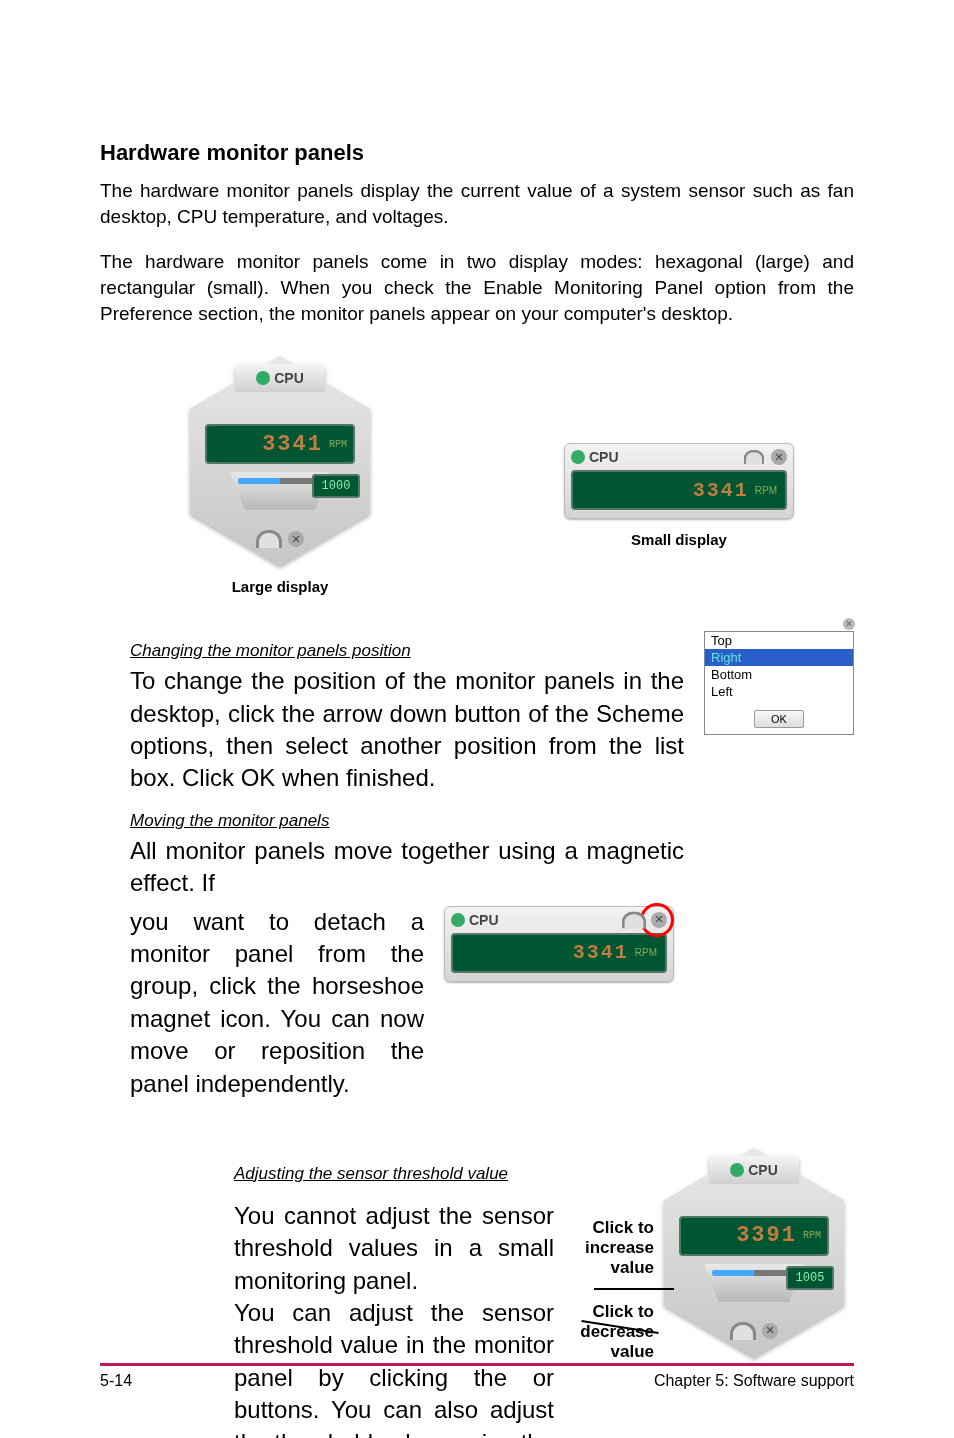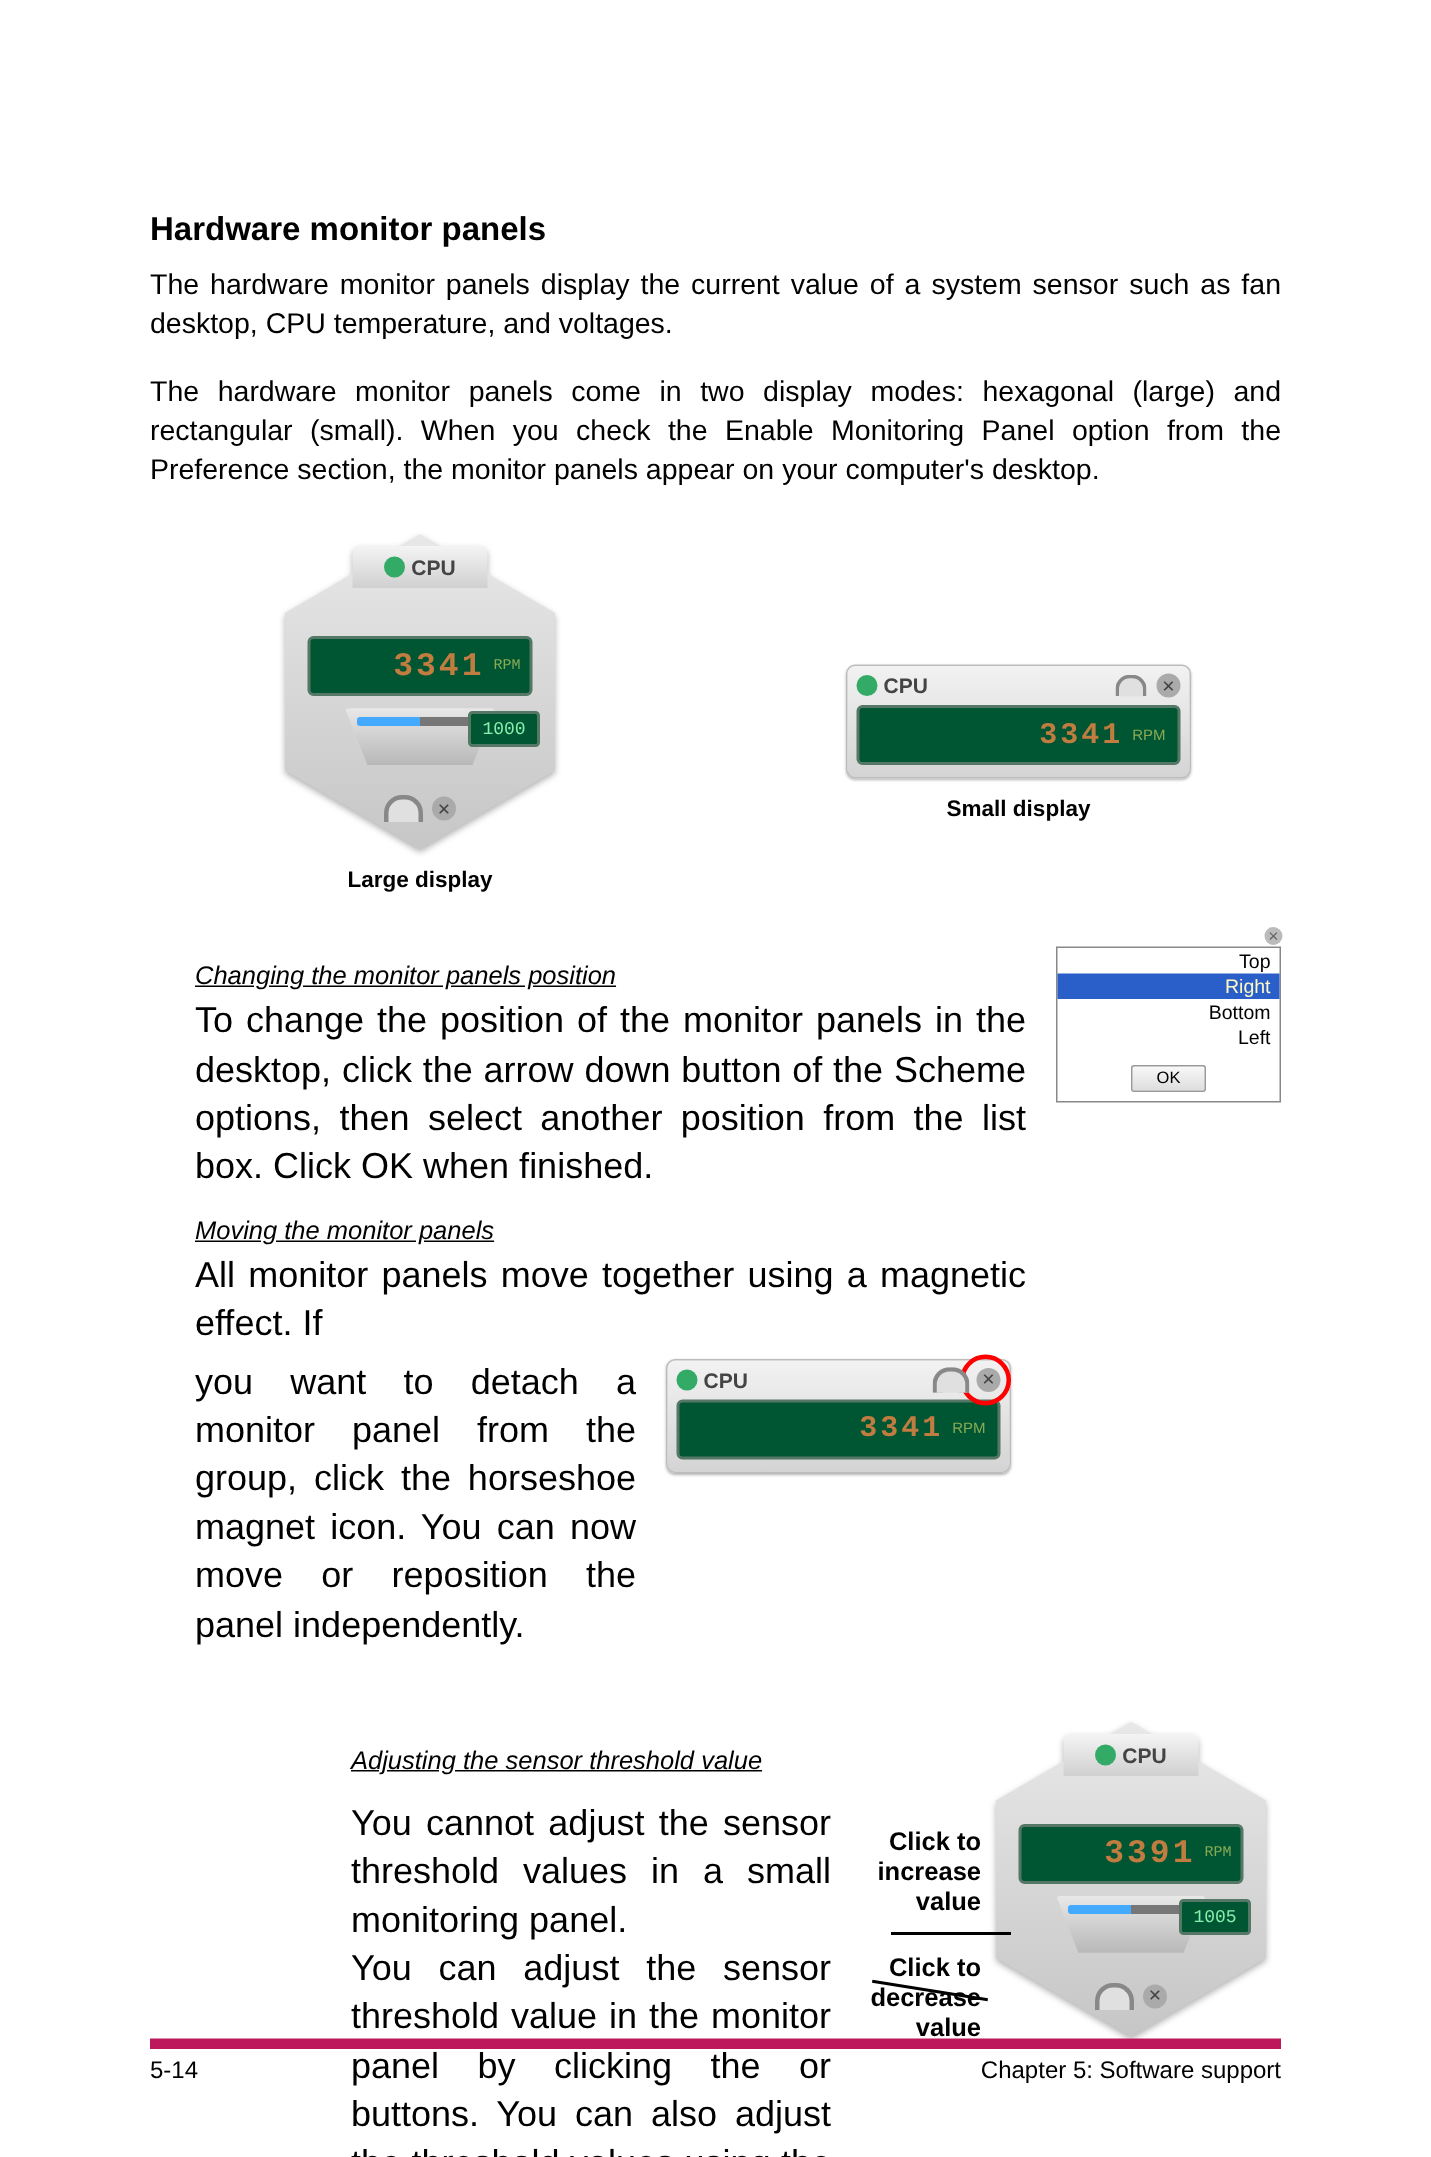--- a/index.html
+++ b/index.html
@@ -147,22 +147,22 @@
     font-size: 13px;
     position:relative;
   }
   .pos-close {
     position:absolute; top:-14px; right:-2px;
     width:12px; height:12px; border-radius:50%;
     background:#bbb; color:#666; font-size:9px;
     display:flex; align-items:center; justify-content:center;
   }
   .pos-list { list-style:none; }
-  .pos-list li { padding: 1px 6px; text-align: right; }
-  .pos-list li.selected { background:#2a5fc9; color:#fef9c3; }
+  .pos-list li { padding: 1px 6px; }
+  .pos-list li.selected { background:#2a5fc9; color:#5eead4; }
   .pos-ok {
     display:block; margin: 10px auto 6px auto;
     width:50px; height:18px; font-size:11px;
     background: linear-gradient(#f8f8f8,#ddd);
     border:1px solid #999; border-radius:2px;
   }
   
   .sub-head {
     font-size: 17px;
     font-style: italic;
@@ -196,21 +196,21 @@
     position:absolute; width:80px; height:2px; background:#000;
     top: 140px; left:-60px;
   }
   .line-to-dec {
     position:absolute; width:78px; height:2px; background:#000;
     top: 178px; left:-73px;
     transform: rotate(9deg);
   }
   .footer {
     position:absolute; bottom:48px; left:100px; right:100px;
-    border-top:7px solid #be185d;
+    border-top:3px solid #be185d;
     padding-top:6px;
     display:flex; justify-content:space-between;
     font-size:16px;
   }
 </style>
 </head>
 <body>
 
 <h3 class="section-title">Hardware monitor panels</h3>
 <p class="para">The hardware monitor panels display the current value of a system sensor such as fan desktop, CPU temperature, and voltages.</p>

